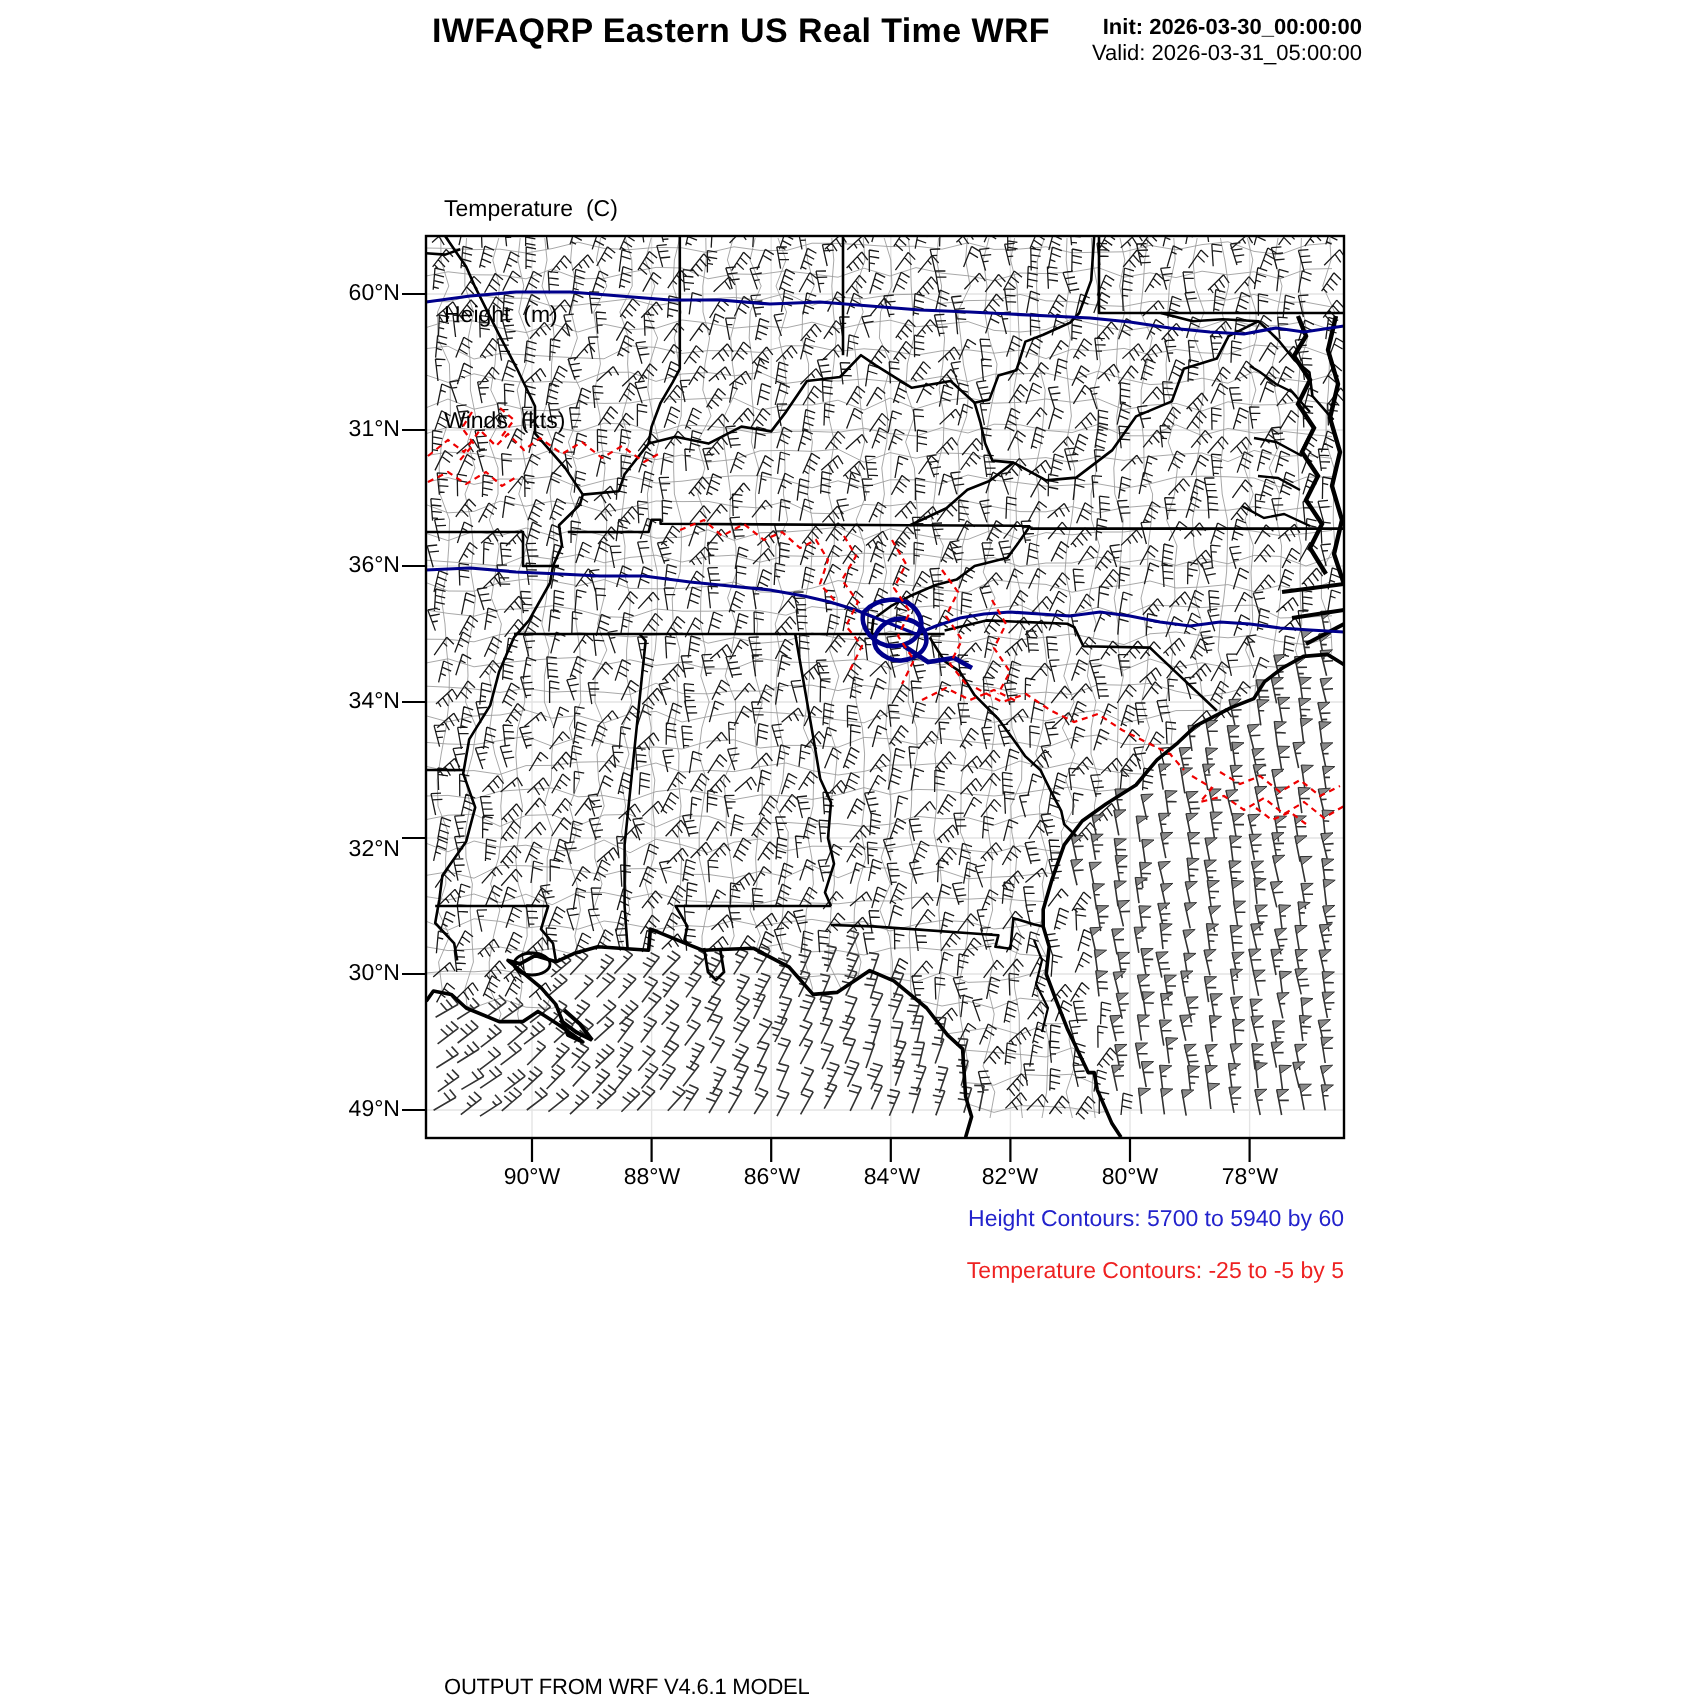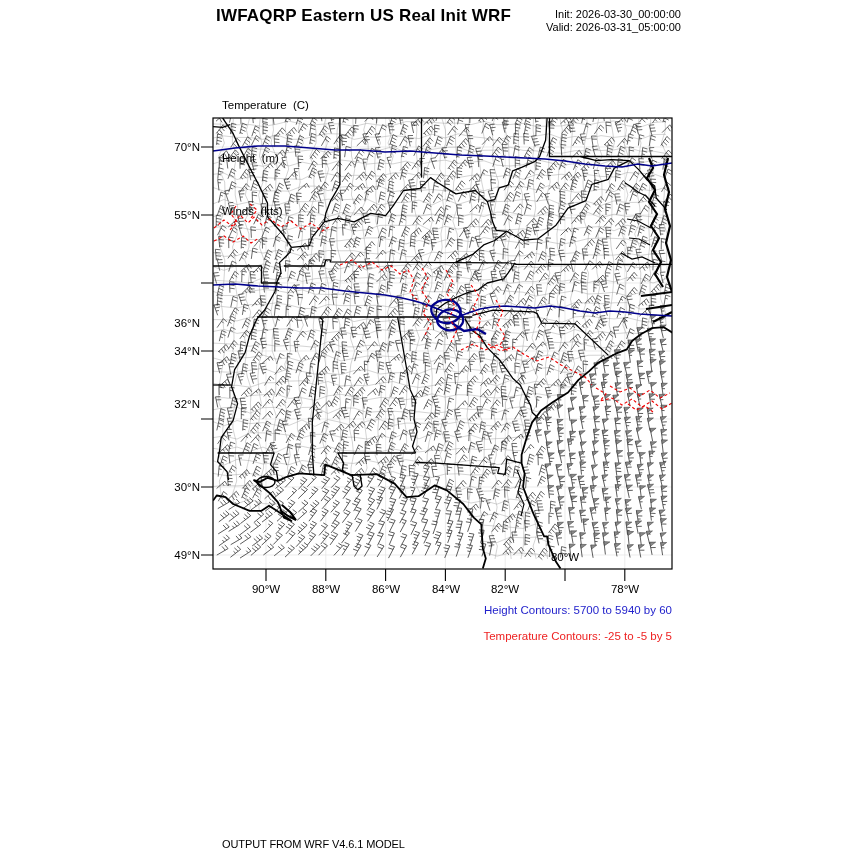--- a/index.html
+++ b/index.html
@@ -1,20 +1,20 @@
 <!DOCTYPE html>
 <html><head>
 <meta charset="utf-8">
 <style>
   html,body{margin:0;padding:0;background:#fff;}
   body{position:relative;width:850px;height:850px;overflow:hidden;
        font-family:"Liberation Sans","DejaVu Sans",sans-serif;color:#000;}
   .abs{position:absolute;white-space:pre;}
   .title{font-size:17px;font-weight:bold;letter-spacing:.2px;}
-  .initline{font-size:11px;font-weight:normal;text-align:right;margin-left:24px;}
+  .initline{font-size:11px;font-weight:bold;text-align:right;margin-left:24px;}
   .validline{font-size:11px;text-align:right;margin-left:24px;}
   .legend div{font-size:11.5px;line-height:17px;white-space:pre;}
   .latlab{font-size:11.5px;transform:translateY(-50%);text-align:right;}
   .lonlab{font-size:11.5px;transform:translateX(-50%);}
   .note{font-size:11.5px;text-align:right;}
   .footer{font-size:11px;line-height:13.5px;letter-spacing:-0.1px;font-weight:500;}
   svg{position:absolute;left:0;top:0;}
 </style>
 </head>
 <body>
@@ -97,44 +97,44 @@
       <path d="M461 350L473 344L485 350L497 345L509 351" stroke="#ee0000" stroke-width="1.1" fill="none" stroke-dasharray="3 2.4"></path>
       <path d="M488 344L501 351L513 347L525 355L537 361L549 357L561 365L573 371L585 377L592 385" stroke="#ee0000" stroke-width="1.1" fill="none" stroke-dasharray="3 2.4"></path>
       <path d="M596 388L606 394L600 401L612 398L622 405L632 399L642 407L652 401L662 409L672 403" stroke="#ee0000" stroke-width="1.1" fill="none" stroke-dasharray="3 2.4"></path>
       <path d="M610 386L620 392L630 388L640 396L650 390L660 398L670 393" stroke="#ee0000" stroke-width="1.1" fill="none" stroke-dasharray="3 2.4"></path>
       <path d="M628 404L636 410L645 406L653 412" stroke="#ee0000" stroke-width="1.1" fill="none" stroke-dasharray="3 2.4"></path>
     </g>
     <rect x="213" y="118" width="459" height="451" stroke="#000000" stroke-width="1.2" fill="none"></rect>
     <path d="M201 147L213 147M201 215L213 215M201 283L213 283M201 351L213 351M201 419L213 419M201 487L213 487M201 555L213 555M266 569L266 581M325.8 569L325.8 581M385.6 569L385.6 581M445.4 569L445.4 581M505.2 569L505.2 581M565 569L565 581M624.8 569L624.8 581" stroke="#000000" stroke-width="1.1" fill="none"></path>
   </svg>
 
-<div class="abs title" style="left:216px;top:6px;">IWFAQRP Eastern US Real Init WRF</div>
+<div class="abs title" style="left:216px;top:6px;">IWFAQRP Eastern US Real Time WRF</div>
 <div class="abs initline" style="right:169px;top:8px;">Init: 2026-03-30_00:00:00</div>
 <div class="abs validline" style="right:169px;top:21px;">Valid: 2026-03-31_05:00:00</div>
 
 <div class="abs legend" style="left:222px;top:61px;">
   <div>Temperature  (C)</div>
   <div>Height  (m)</div>
   <div>Winds  (kts)</div>
 </div>
 
-<div class="abs latlab" style="right:650px;top:147px;">70°N</div>
-<div class="abs latlab" style="right:650px;top:215px;">55°N</div>
-<div class="abs latlab" style="right:650px;top:283px;margin-top:40px;">36°N</div>
+<div class="abs latlab" style="right:650px;top:147px;">60°N</div>
+<div class="abs latlab" style="right:650px;top:215px;">31°N</div>
+<div class="abs latlab" style="right:650px;top:283px;">36°N</div>
 <div class="abs latlab" style="right:650px;top:351px;">34°N</div>
-<div class="abs latlab" style="right:650px;top:404px;">32°N</div>
+<div class="abs latlab" style="right:650px;top:425px;">32°N</div>
 <div class="abs latlab" style="right:650px;top:487px;">30°N</div>
 <div class="abs latlab" style="right:650px;top:555px;">49°N</div>
 
 <div class="abs lonlab" style="left:266px;top:583px;">90°W</div>
 <div class="abs lonlab" style="left:326px;top:583px;">88°W</div>
 <div class="abs lonlab" style="left:386px;top:583px;">86°W</div>
 <div class="abs lonlab" style="left:446px;top:583px;">84°W</div>
 <div class="abs lonlab" style="left:505px;top:583px;">82°W</div>
-<div class="abs lonlab" style="left:565px;top:551px;text-align:center;">80°W</div>
+<div class="abs lonlab" style="left:565px;top:583px;text-align:center;">80°W</div>
 <div class="abs lonlab" style="left:625px;top:583px;">78°W</div>
 
 <div id="hnote" class="abs note" style="right: 178px; top: 604px; color: rgb(35, 35, 204);">Height Contours: 5700 to 5940 by 60</div>
 <div id="tnote" class="abs note" style="right: 178px; top: 630px; color: rgb(238, 34, 34);">Temperature Contours: -25 to -5 by 5</div>
 
 <div class="abs footer" style="left:222px;top:811px;">
   <div>OUTPUT FROM WRF V4.6.1 MODEL</div>
   
 </div>
 

